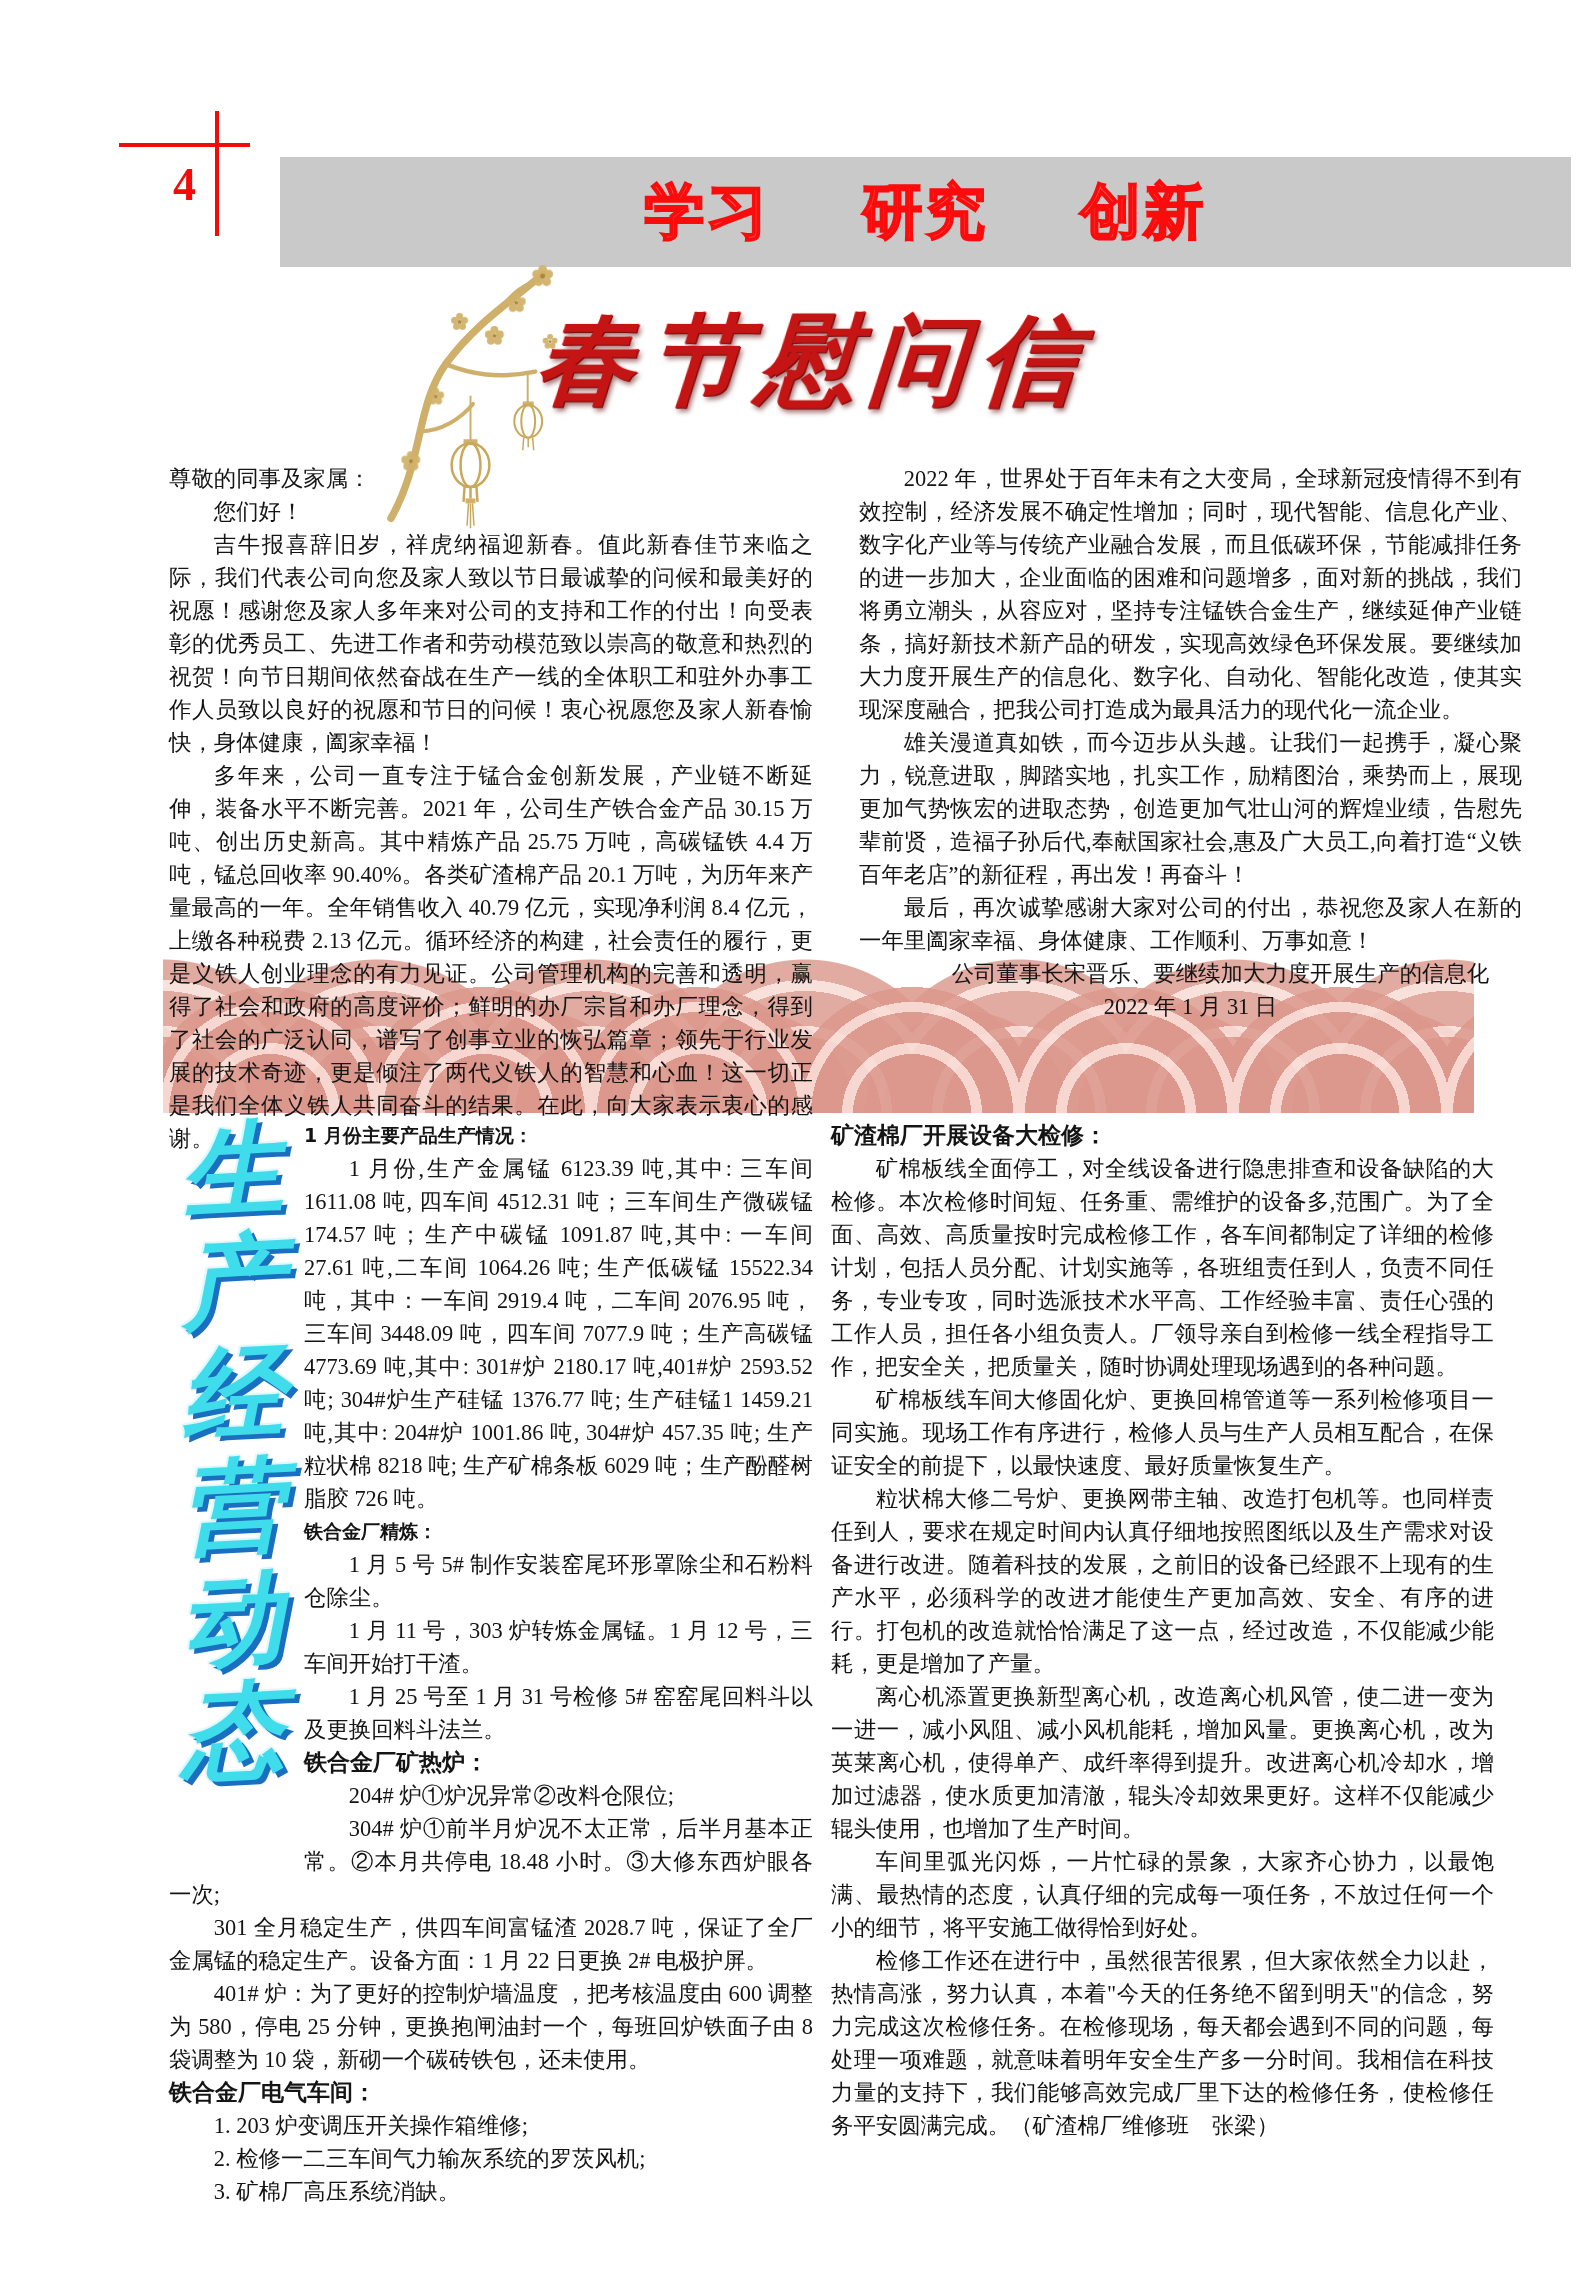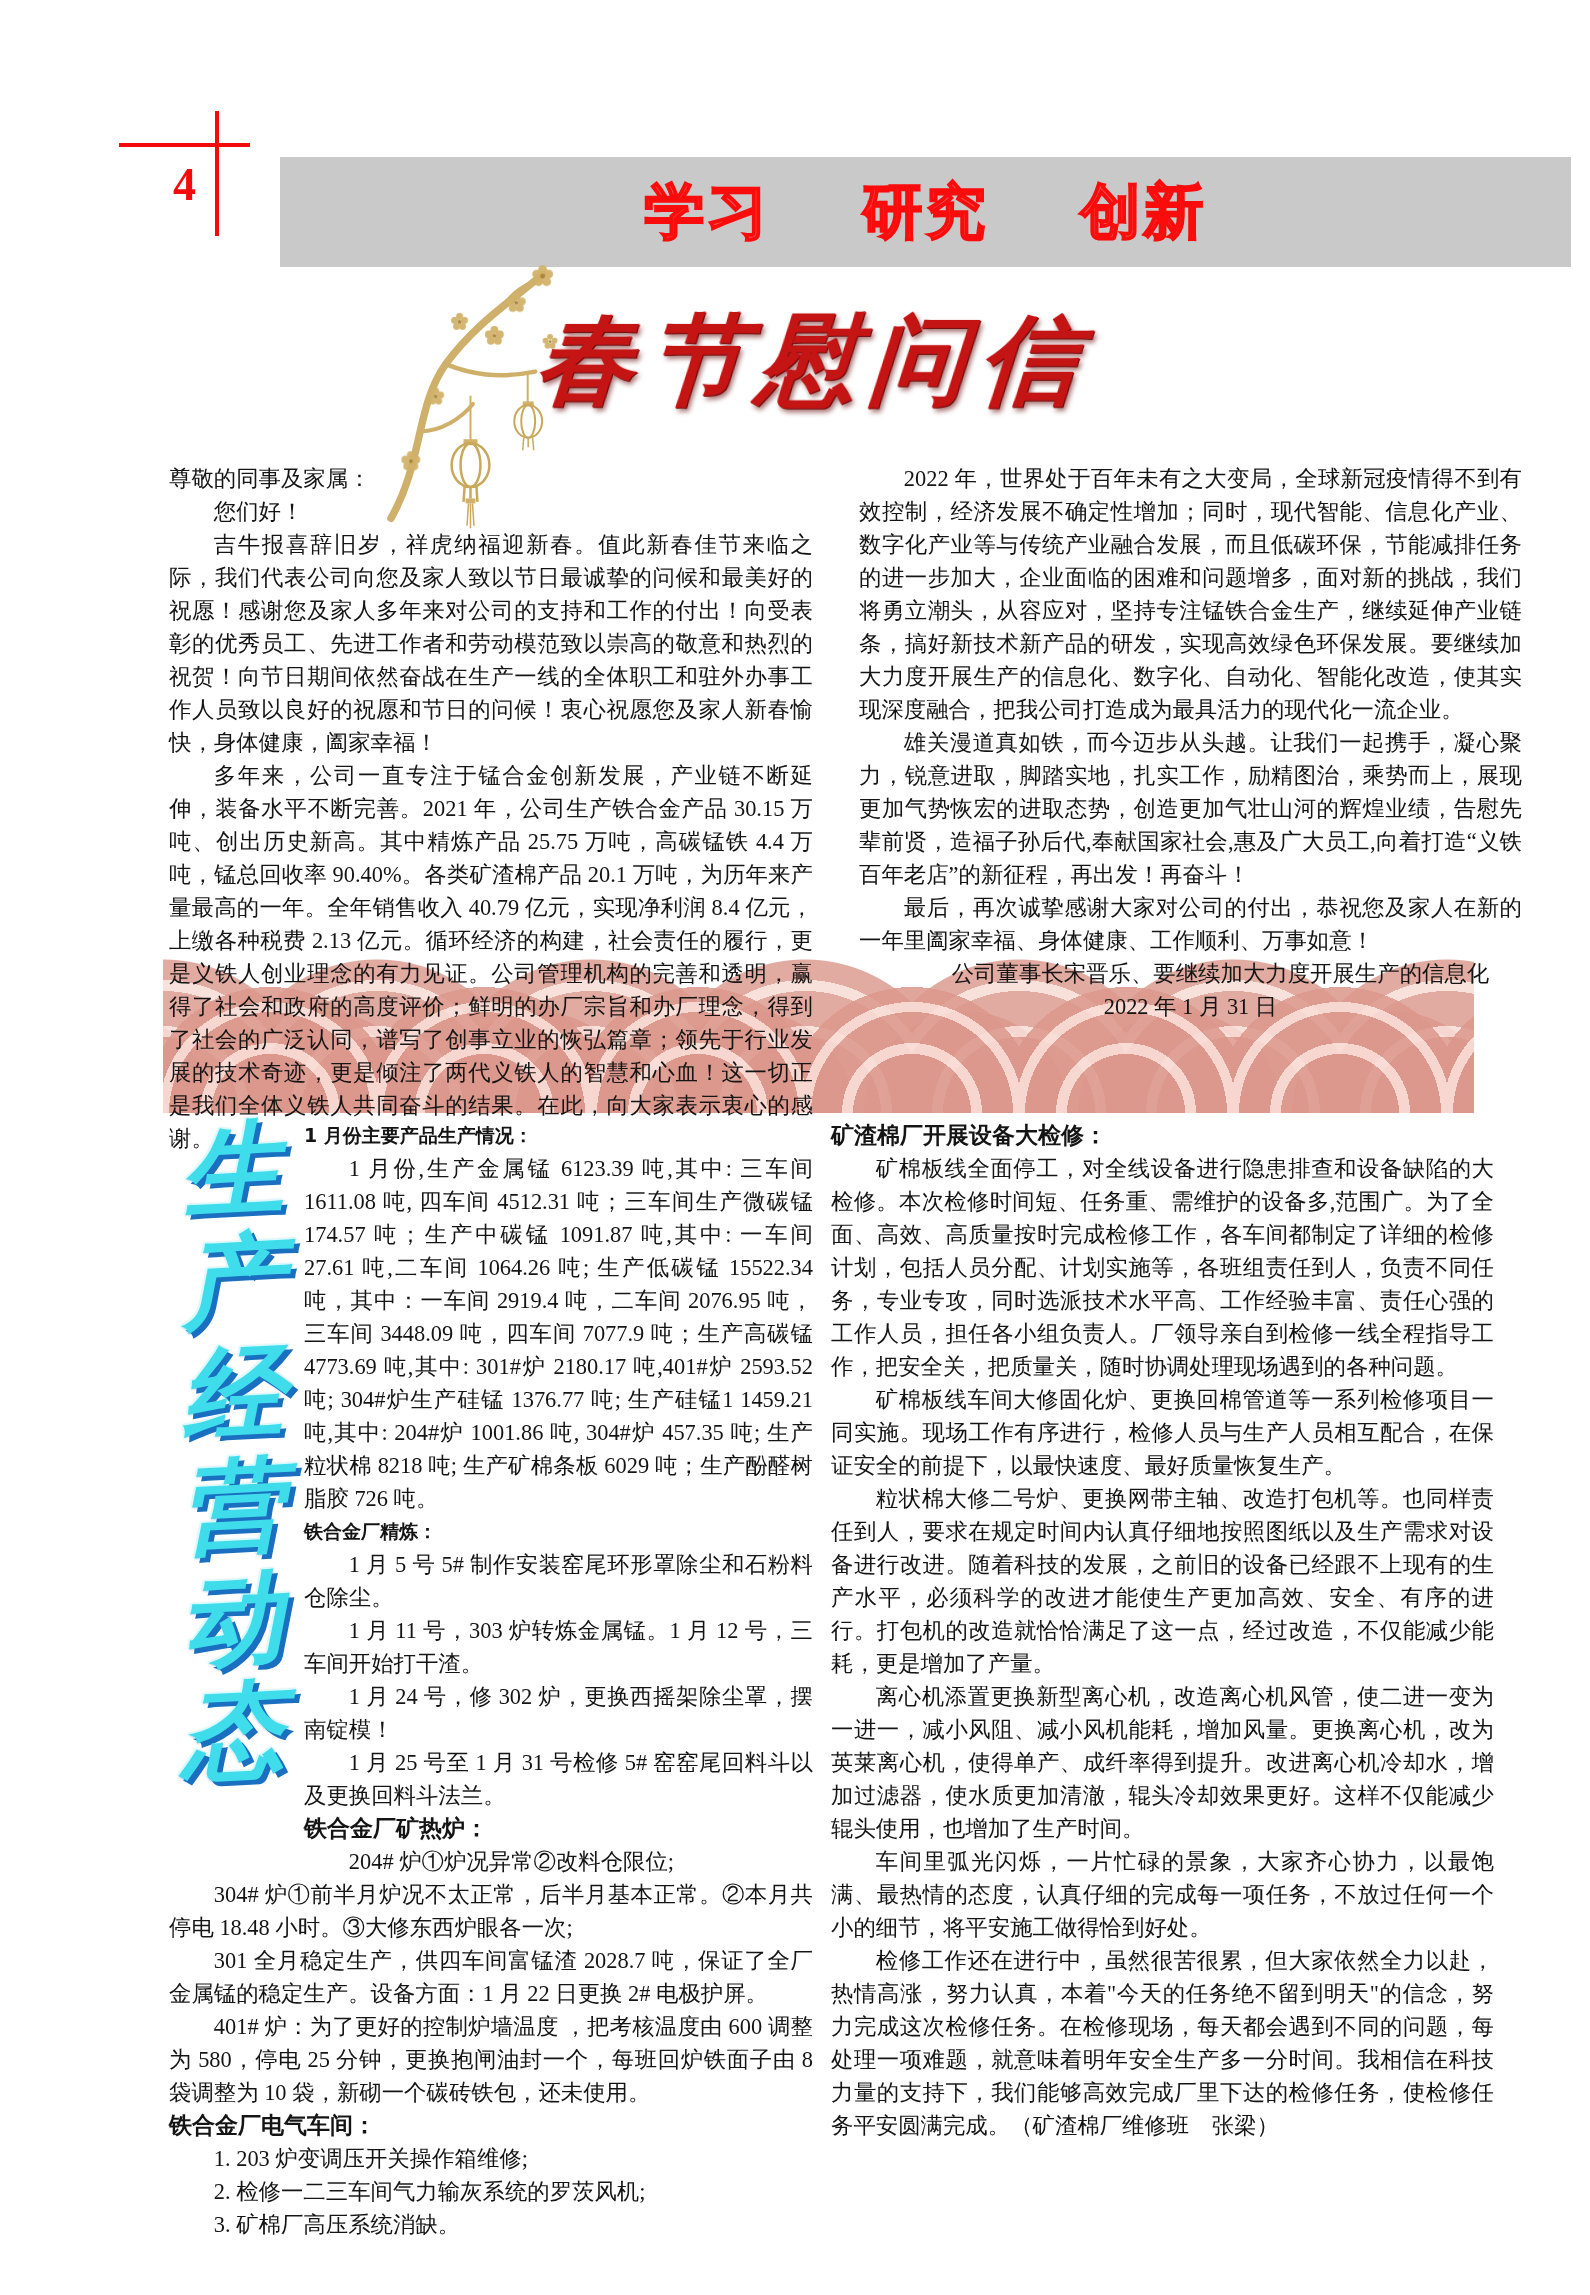--- a/index.html
+++ b/index.html
@@ -203,21 +203,20 @@
       <span>营</span>
       <span>动</span>
       <span>态</span>
     </div>
   </div>
   <p class="hd-in">1 月份主要产品生产情况：</p>
   <p>1 月份,生产金属锰 6123.39 吨,其中: 三车间 1611.08 吨, 四车间 4512.31 吨；三车间生产微碳锰 174.57 吨；生产中碳锰 1091.87 吨,其中: 一车间 27.61 吨,二车间 1064.26 吨; 生产低碳锰 15522.34 吨，其中：一车间 2919.4 吨，二车间 2076.95 吨，三车间 3448.09 吨，四车间 7077.9 吨；生产高碳锰 4773.69 吨,其中: 301#炉 2180.17 吨,401#炉 2593.52 吨; 304#炉生产硅锰 1376.77 吨; 生产硅锰1 1459.21 吨,其中: 204#炉 1001.86 吨, 304#炉 457.35 吨; 生产粒状棉 8218 吨; 生产矿棉条板 6029 吨；生产酚醛树脂胶 726 吨。</p>
   <p class="hd-in">铁合金厂精炼：</p>
   <p>1 月 5 号 5# 制作安装窑尾环形罩除尘和石粉料仓除尘。</p>
   <p>1 月 11 号，303 炉转炼金属锰。1 月 12 号，三车间开始打干渣。</p>
-  <p>1 月 24 号，修 302 炉，更换西摇架除尘罩，摆南锭模！</p>
   <p>1 月 25 号至 1 月 31 号检修 5# 窑窑尾回料斗以及更换回料斗法兰。</p>
   <p class="hd">铁合金厂矿热炉：</p>
   <p>204# 炉①炉况异常②改料仓限位;</p>
   <p>304# 炉①前半月炉况不太正常，后半月基本正常。②本月共停电 18.48 小时。③大修东西炉眼各一次;</p>
   <p>301 全月稳定生产，供四车间富锰渣 2028.7 吨，保证了全厂金属锰的稳定生产。设备方面：1 月 22 日更换 2# 电极护屏。</p>
   <p>401# 炉：为了更好的控制炉墙温度 ，把考核温度由 600 调整为 580，停电 25 分钟，更换抱闸油封一个，每班回炉铁面子由 8 袋调整为 10 袋，新砌一个碳砖铁包，还未使用。</p>
   <p class="hd">铁合金厂电气车间：</p>
   <p>1. 203 炉变调压开关操作箱维修;</p>
   <p>2. 检修一二三车间气力输灰系统的罗茨风机;</p>
   <p>3. 矿棉厂高压系统消缺。</p>

